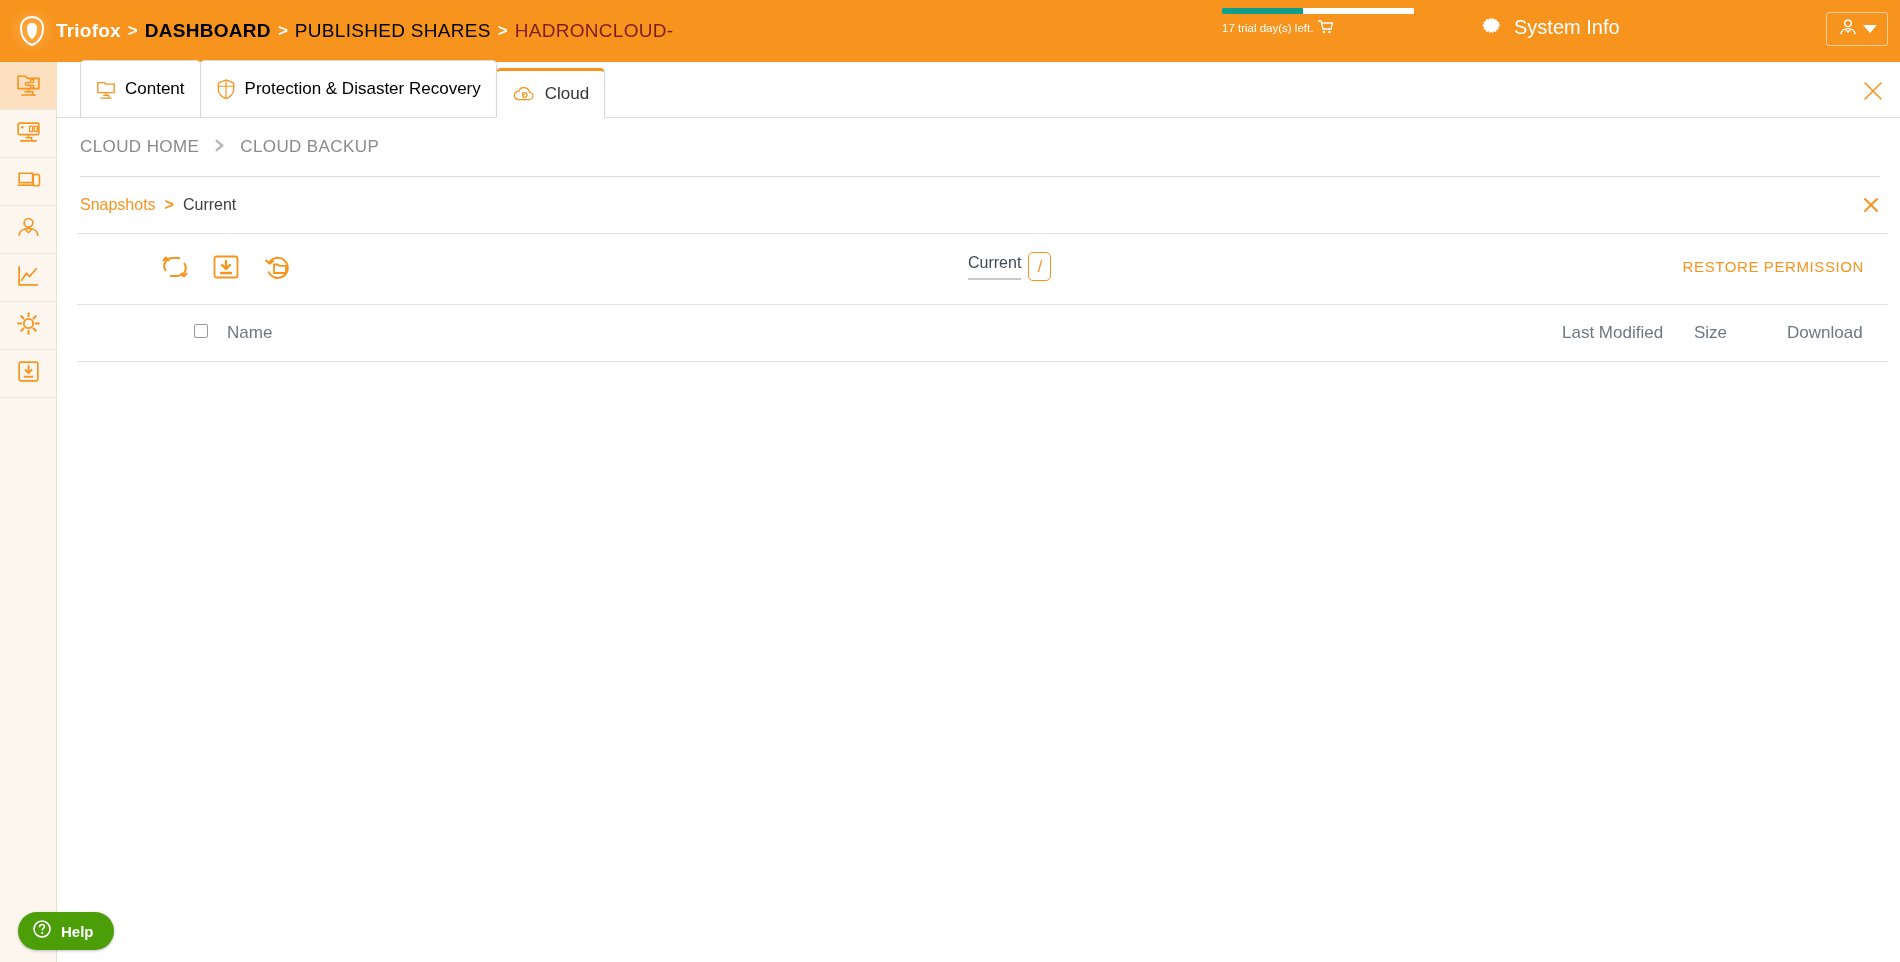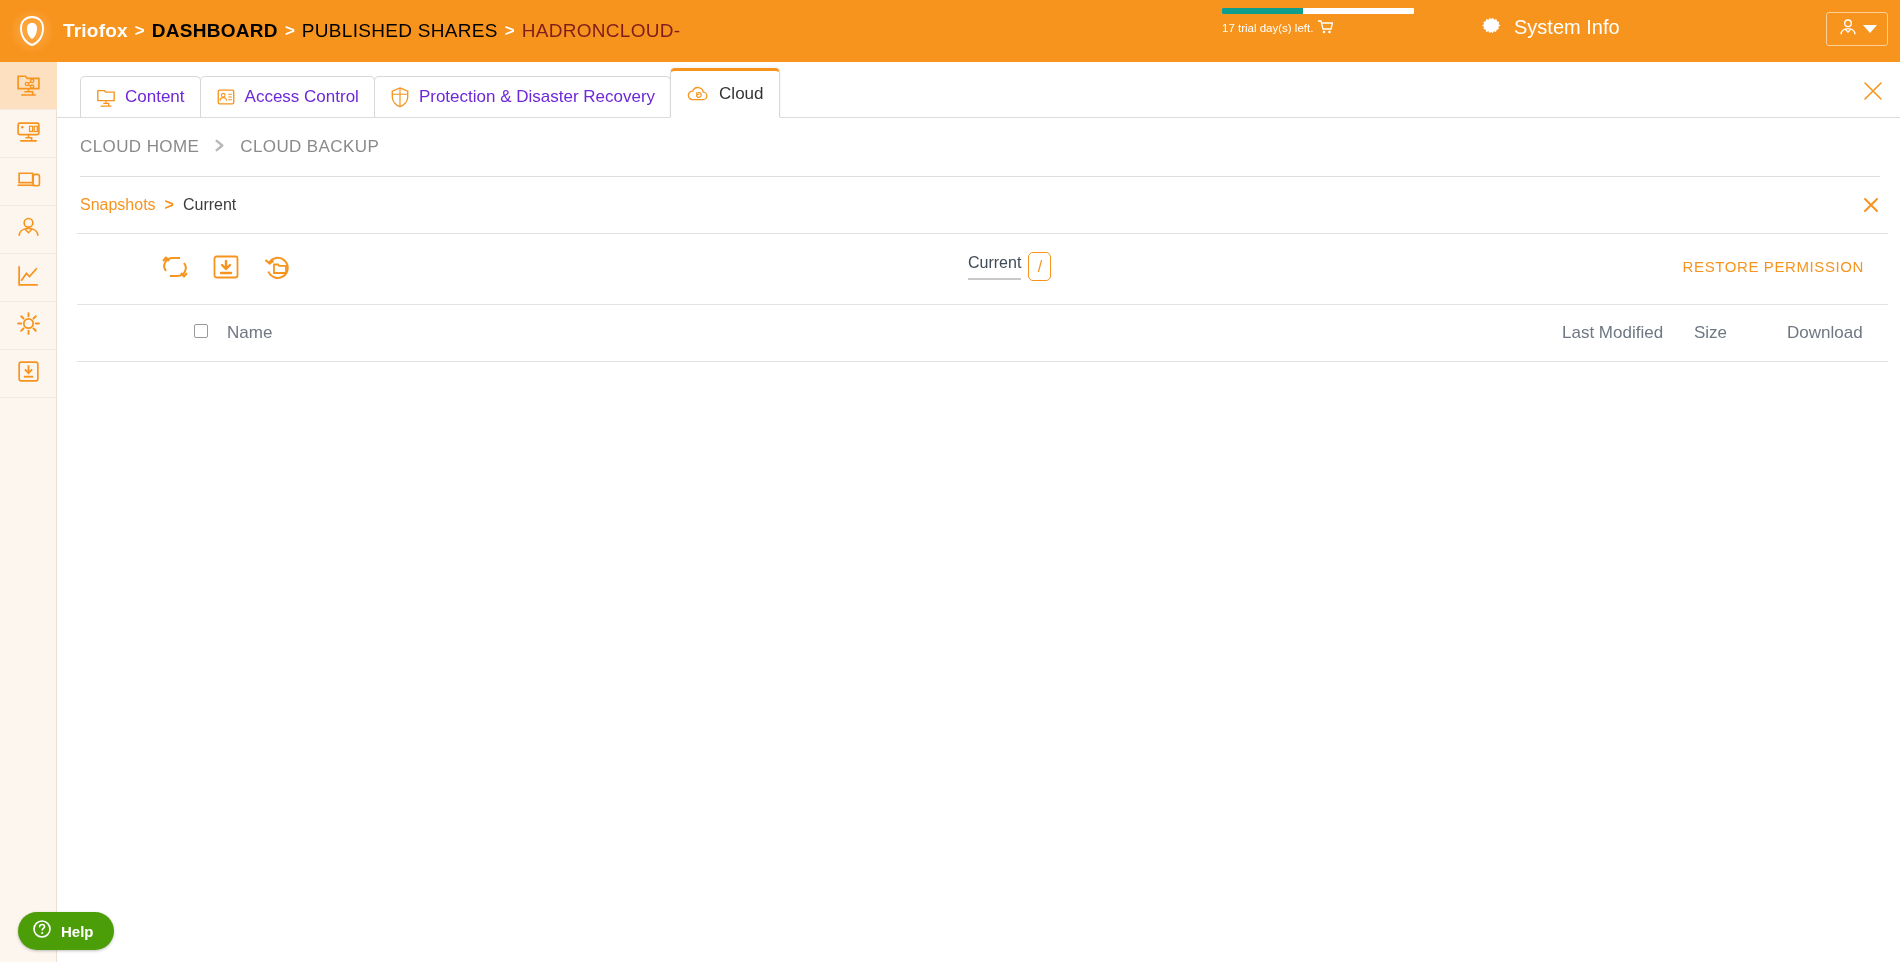--- a/index.html
+++ b/index.html
@@ -18,21 +18,21 @@
     display: flex; align-items: center;
   }
   .brand-wrap { display: flex; align-items: center; padding-left: 10px; }
   .logo {
     width: 44px; height: 44px; border-radius: 50%;
     background: radial-gradient(circle at 50% 50%, #ffad4d 0%, #f7941e 72%);
     display: flex; align-items: center; justify-content: center;
   }
   .brand-name {
     color: #ffffff; font-size: 19px; font-weight: bold;
-    margin-left: 9px; letter-spacing: .2px;
+    margin-left: 2px; letter-spacing: .2px;
   }
   .crumb-sep { color: #ffffff; font-size: 17px; margin: 0 7px; font-weight: bold; }
   .crumb-link {
     color: #000000; font-size: 19px; font-weight: bold; letter-spacing: .3px;
     cursor: pointer;
   }
   .crumb-plain { color: #000000; font-size: 19px; letter-spacing: .3px; }
   .crumb-last { color: #7f1d1d; font-size: 19px; letter-spacing: .3px; }
 
   .trial-block {
@@ -85,25 +85,25 @@
     position: absolute; left: 57px; top: 62px;
     width: 1843px; height: 900px; background: #ffffff;
   }
 
   .tabstrip {
     position: relative; height: 56px;
     border-bottom: 1px solid #dcdcdc; background: #ffffff;
   }
   .tabs { position: absolute; left: 23px; bottom: -1px; display: flex; align-items: flex-end; }
   .tab {
-    height: 42px; padding: 0 15px;
+    height: 58px; padding: 0 15px;
     display: flex; align-items: center; gap: 9px;
     border: 1px solid #d8d8d8; border-bottom: 1px solid #dcdcdc;
     border-radius: 5px 5px 0 0; background: #ffffff;
-    color: #6d28d9; font-size: 17px; cursor: pointer; margin-right: -1px;
+    color: #000000; font-size: 17px; cursor: pointer; margin-right: -1px;
     white-space: nowrap;
   }
   .tab.active {
     height: 50px; color: #333333;
     border-top: 3px solid #f7941e;
     border-left: 1px solid #d8d8d8; border-right: 1px solid #d8d8d8;
     border-bottom: 1px solid #ffffff; z-index: 3;
     box-shadow: 0 -1px 3px rgba(0,0,0,.06);
   }
   .tab-icon { display: inline-flex; align-items: center; }
@@ -338,31 +338,20 @@
       <div class="tab">
         <span class="tab-icon">
           <svg width="20" height="20" viewBox="0 0 22 22" aria-hidden="true">
             <path d="M2 4h7l1.6 1.6H20V15H2z" fill="none" stroke="#f7941e" stroke-width="1.5"></path>
             <path d="M11 15v3 M5 21h12 M8 18h6v3" fill="none" stroke="#f7941e" stroke-width="1.4"></path>
           </svg>
         </span>
         <span>Content</span>
       </div>
 
-      <div class="tab">
-        <span class="tab-icon">
-          <svg width="20" height="20" viewBox="0 0 22 22" aria-hidden="true">
-            <rect x="2.5" y="3.5" width="17" height="15" rx="1.5" fill="none" stroke="#f7941e" stroke-width="1.5"></rect>
-            <circle cx="8" cy="9" r="2" fill="none" stroke="#f7941e" stroke-width="1.2"></circle>
-            <path d="M4.5 15c0-2.2 1.8-3.3 3.5-3.3S11.5 12.8 11.5 15" fill="none" stroke="#f7941e" stroke-width="1.2"></path>
-            <path d="M13.5 8h4 M13.5 11h4 M13.5 14h4" stroke="#f7941e" stroke-width="1.2"></path>
-          </svg>
-        </span>
-        <span>Access Control</span>
-      </div>
 
       <div class="tab">
         <span class="tab-icon">
           <svg width="20" height="22" viewBox="0 0 22 24" aria-hidden="true">
             <path d="M11 2 L19.5 5.5 V12 C19.5 17 15.5 21 11 22.5 C6.5 21 2.5 17 2.5 12 V5.5 Z" fill="none" stroke="#f7941e" stroke-width="1.5"></path>
             <path d="M11 2 V22.5 M2.5 9 H19.5" stroke="#f7941e" stroke-width="1.3"></path>
           </svg>
         </span>
         <span>Protection &amp; Disaster Recovery</span>
       </div>

